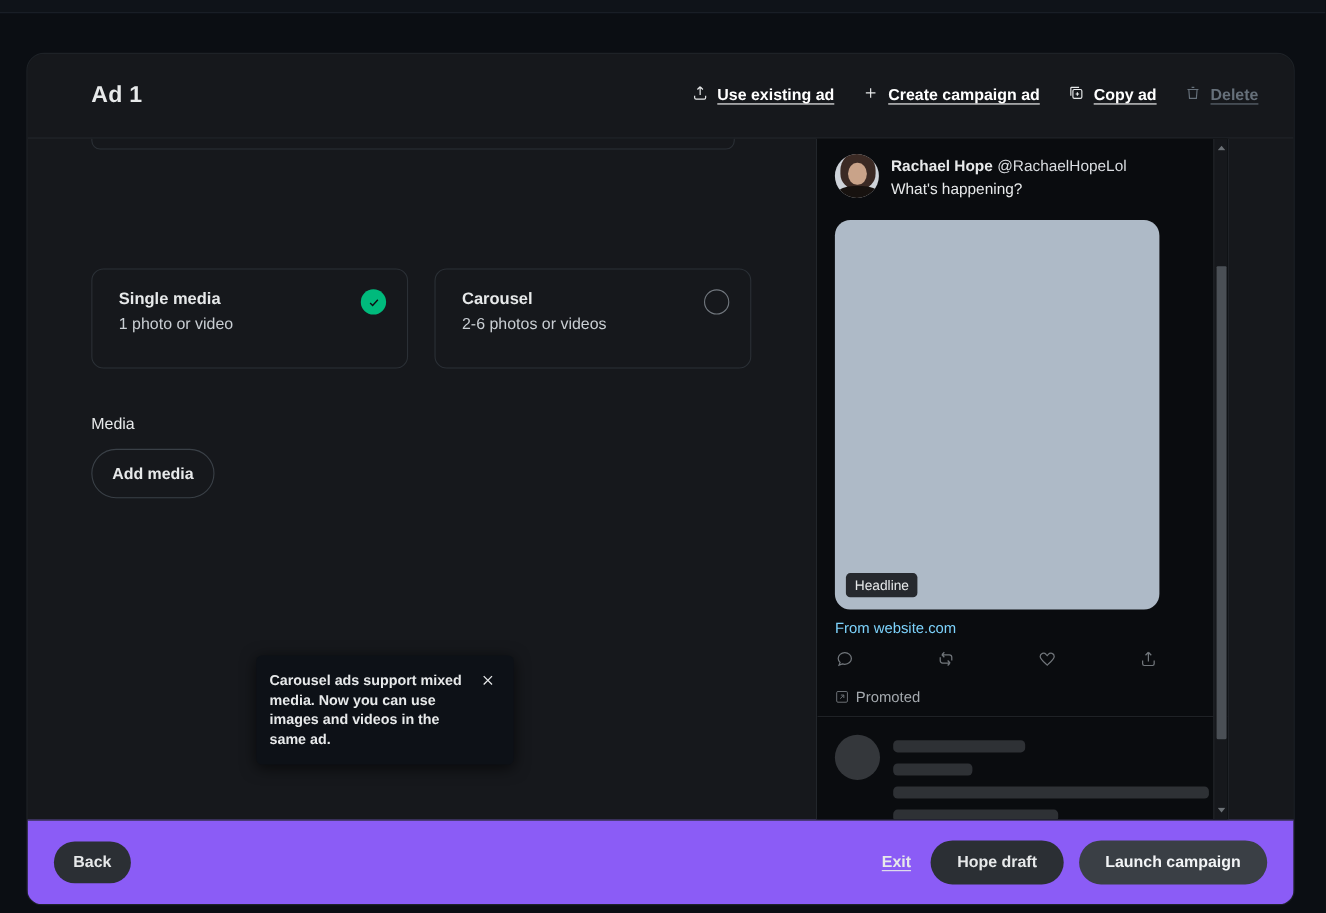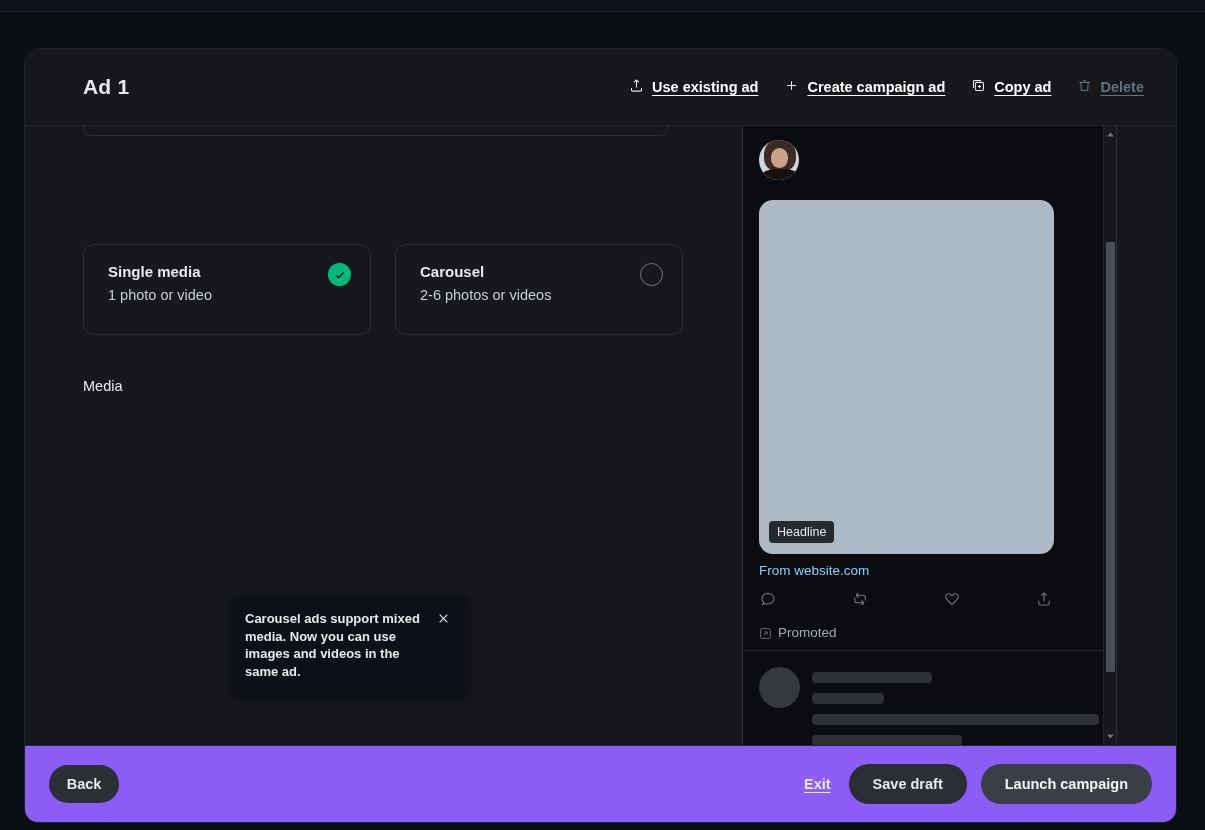--- a/index.html
+++ b/index.html
@@ -326,40 +326,48 @@
 
         <div class="type-card">
           <div class="t-title">Carousel</div>
           <div class="t-sub">2-6 photos or videos</div>
           <div class="radio off"></div>
         </div>
 
       </div>
 
       <div class="media-label">Media</div>
+      <button class="add-media-btn">Add media</button>
 
       <div class="tooltip-shadow"></div>
       <div class="tooltip">
         <div class="tip-text">Carousel ads support mixed media. Now you can use images and videos in the same ad.</div>
         <button class="tip-close">
           <svg width="13" height="13" viewBox="0 0 24 24">
               <path d="M5 5l14 14M19 5L5 19"></path>
             </svg>
         </button>
       </div>
     </div>
 
     <div class="preview-col">
 
       <div class="tweet">
         <div class="tw-head">
           <div class="avatar">
             <div class="hair"></div>
               <div class="face"></div>
               <div class="body"></div>
+          </div>
+          <div class="names">
+            <div class="name-line">
+              <span class="dname">Rachael Hope</span>
+              <span class="handle">@RachaelHopeLol</span>
+            </div>
+            <div class="tw-text">What's happening?</div>
           </div>
         </div>
 
         <div class="media-box">
           <div class="headline-badge">Headline</div>
         </div>
 
         <div class="from-site">From website.com</div>
 
         <div class="tw-actions">
@@ -439,18 +447,18 @@
     </div>
 
     <div class="right-pad"></div>
 
   </div>
 
   <div class="modal-footer">
     <button class="back-btn">Back</button>
     <div class="footer-right">
       <button class="exit-link">Exit</button>
-      <button class="save-draft">Save draft</button>
+      <button class="save-draft">Hope draft</button>
       <button class="launch">Launch campaign</button>
     </div>
   </div>
 
 </div>
 
 </body></html>

